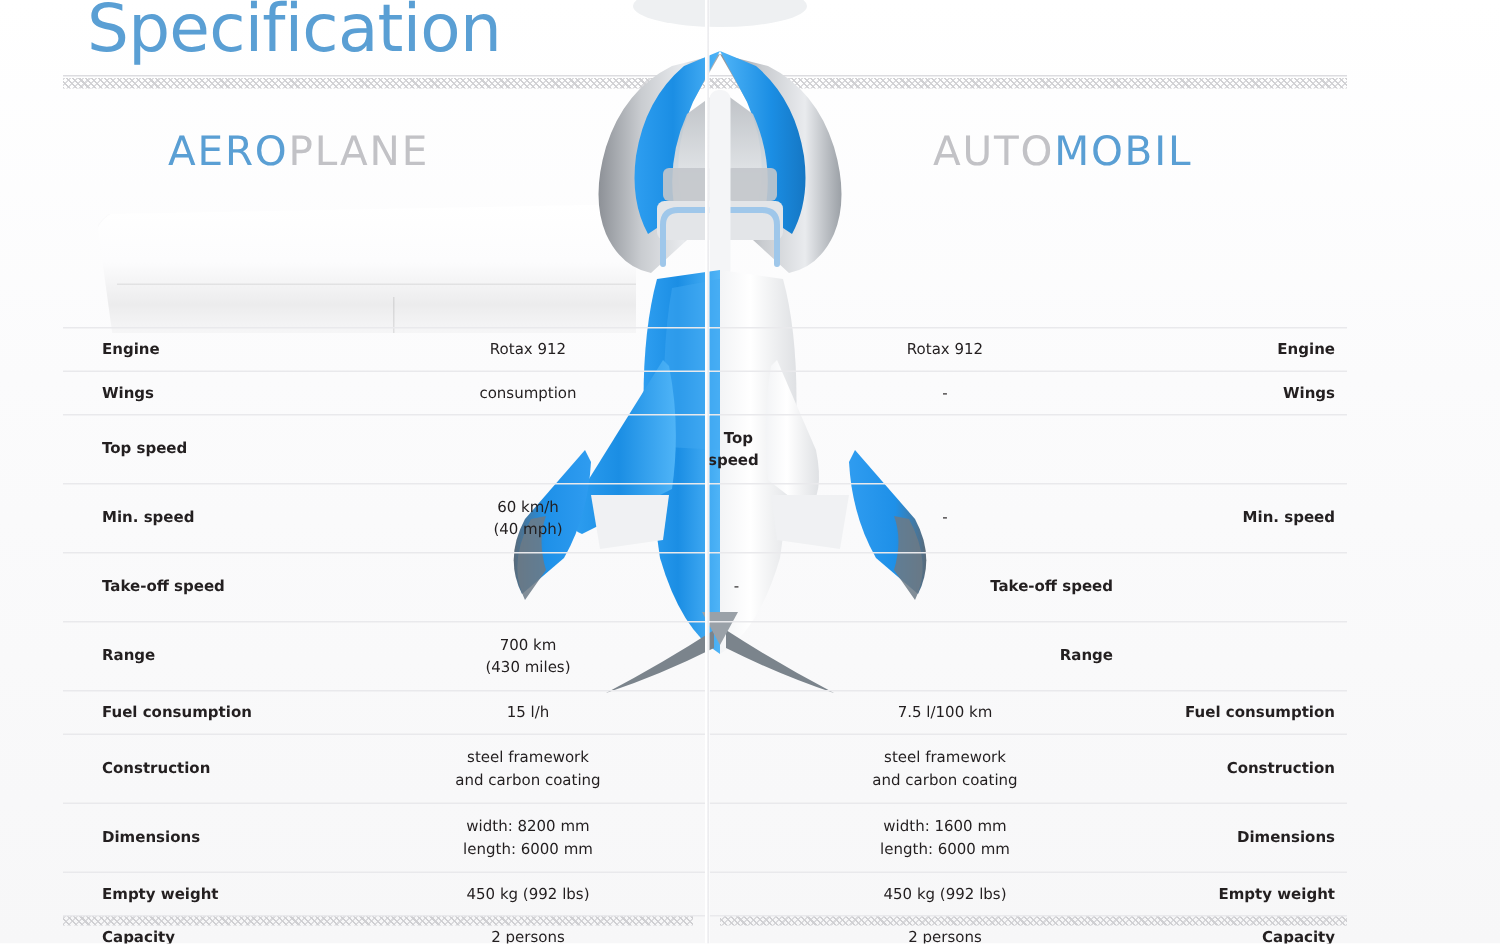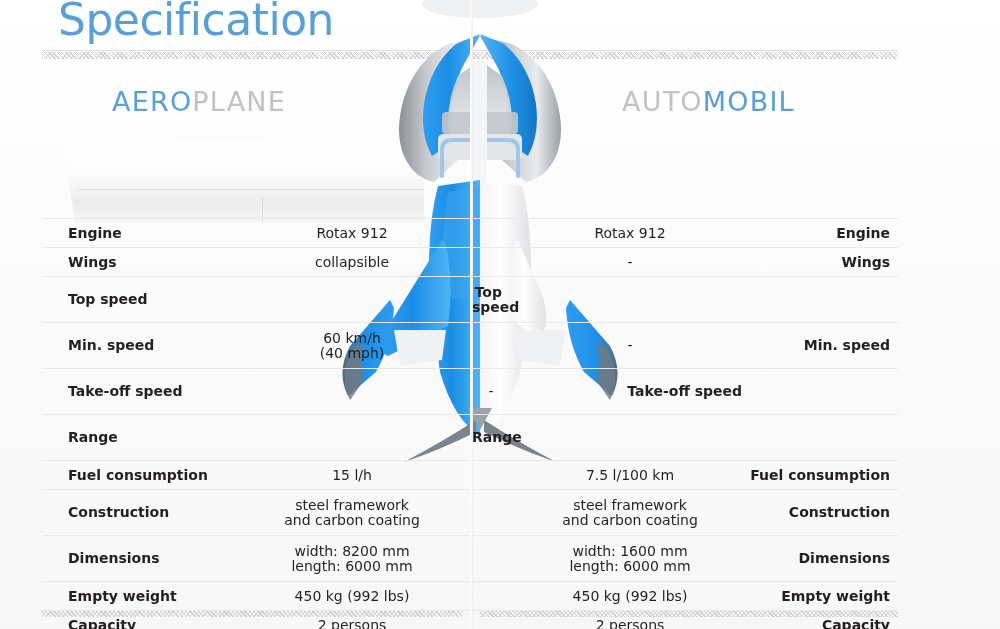--- a/index.html
+++ b/index.html
@@ -88,21 +88,21 @@
     position:relative;
     display:grid;
     grid-template-columns:190px 240px 38px 240px 148px;
     align-items:center;
     border-top:1px solid #e9e9ec;
     min-height:28px;
   }
   .row:first-child{border-top:1px solid #e9e9ec;}
   .row.tall{min-height:45px;}
   .cell{
-    font-size:14px;color:#231f20;line-height:15px;
+    font-size:10px;color:#231f20;line-height:15px;
     white-space:pre-line;
   }
   .lbl-left{font-weight:700;text-align:left;padding-left:26px;}
   .val-left{text-align:center;}
   .gap{}
   .val-right{text-align:center;}
   .lbl-right{font-weight:700;text-align:right;padding-right:8px;}
 
   
   .row:before{
@@ -219,21 +219,21 @@
   <div id="table">
       <div class="row">
         <div class="cell lbl-left">Engine</div>
         <div class="cell val-left">Rotax 912</div>
         <div class="cell gap"></div>
         <div class="cell val-right">Rotax 912</div>
         <div class="cell lbl-right">Engine</div>
       </div>
       <div class="row">
         <div class="cell lbl-left">Wings</div>
-        <div class="cell val-left">collapsible</div>
+        <div class="cell val-left">consumption</div>
         <div class="cell gap"></div>
         <div class="cell val-right">-</div>
         <div class="cell lbl-right">Wings</div>
       </div>
       <div class="row tall">
         <div class="cell lbl-left">Top speed</div>
         <div class="cell gap"></div>
         <div class="cell lbl-right">Top speed</div>
       </div>
       <div class="row tall">
@@ -245,20 +245,22 @@
         <div class="cell lbl-right">Min. speed</div>
       </div>
       <div class="row tall">
         <div class="cell lbl-left">Take-off speed</div>
         <div class="cell gap"></div>
         <div class="cell val-right">-</div>
         <div class="cell lbl-right">Take-off speed</div>
       </div>
       <div class="row tall">
         <div class="cell lbl-left">Range</div>
+        <div class="cell val-left">700 km
+(430 miles)</div>
         <div class="cell gap"></div>
         <div class="cell lbl-right">Range</div>
       </div>
       <div class="row">
         <div class="cell lbl-left">Fuel consumption</div>
         <div class="cell val-left">15 l/h</div>
         <div class="cell gap"></div>
         <div class="cell val-right">7.5 l/100 km</div>
         <div class="cell lbl-right">Fuel consumption</div>
       </div>

